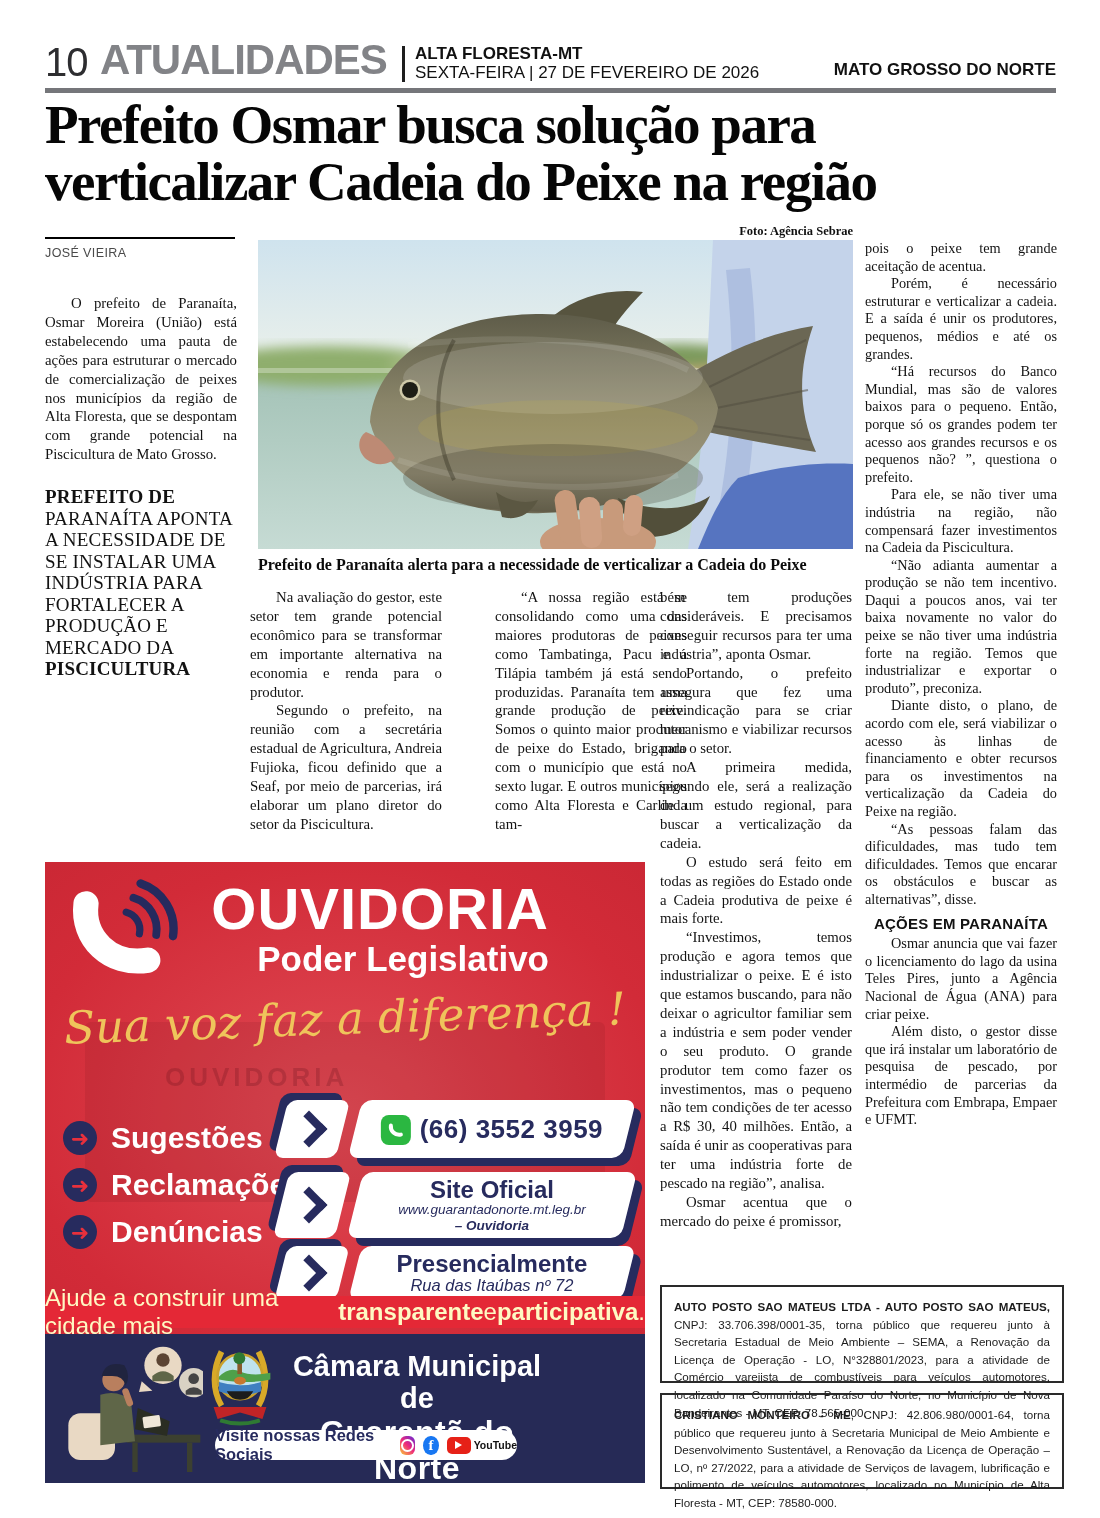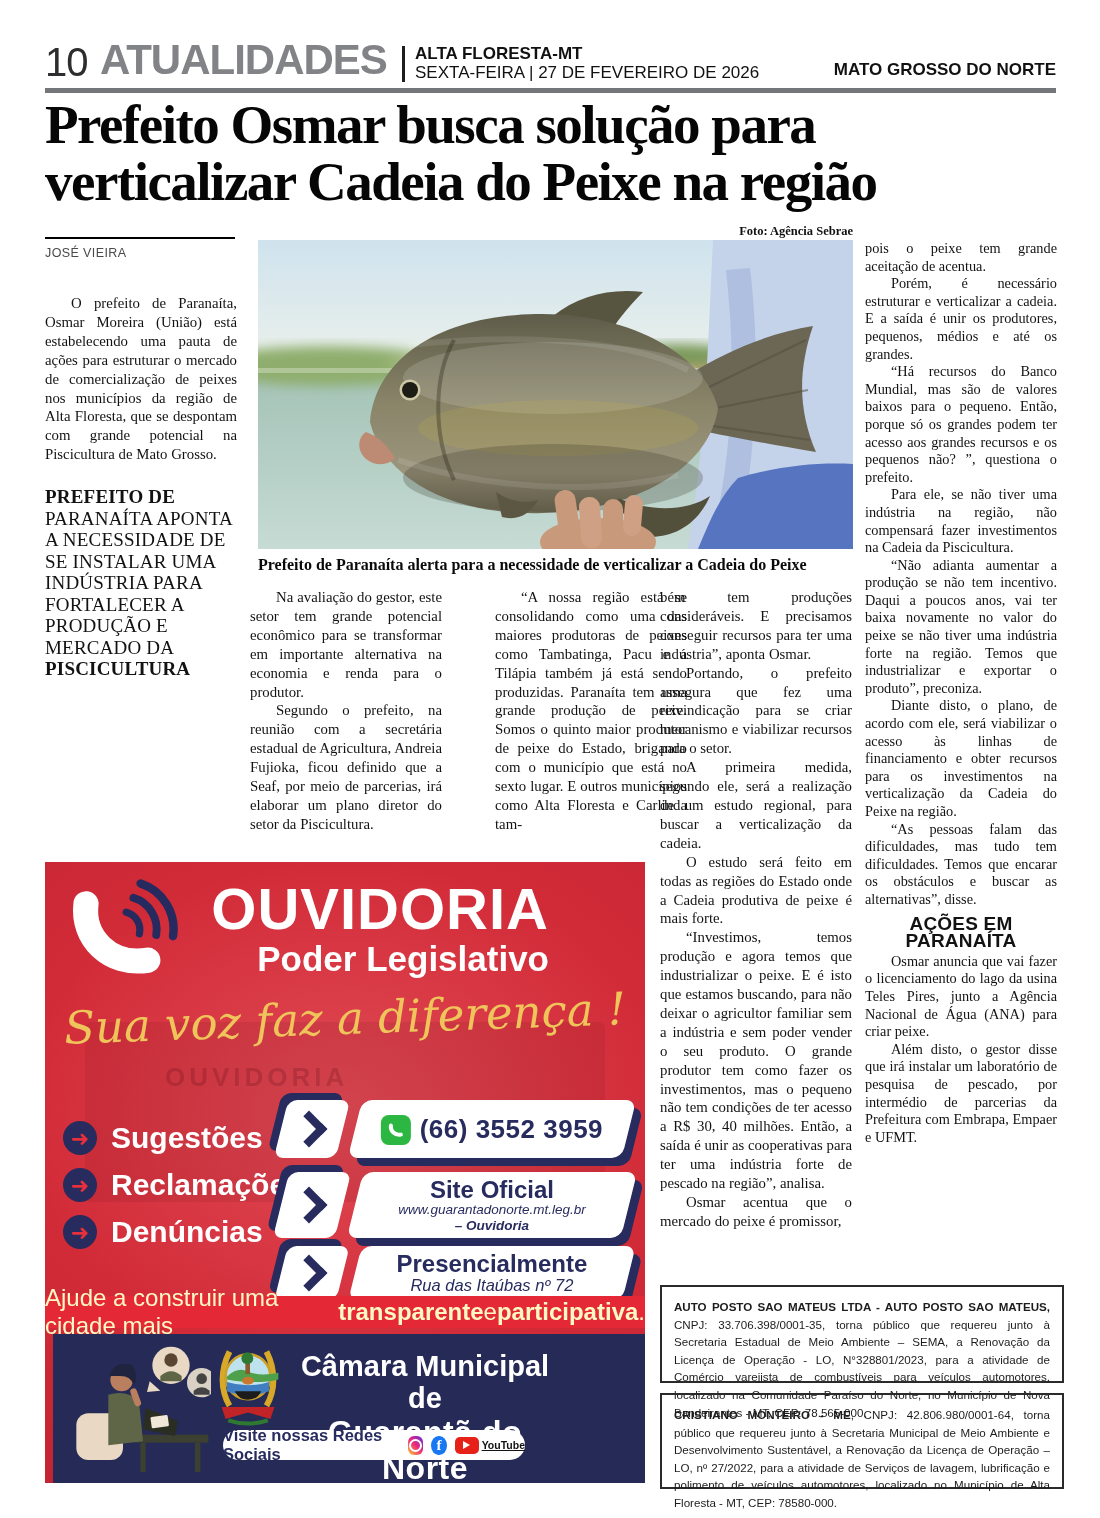--- a/index.html
+++ b/index.html
@@ -35,21 +35,21 @@
   .col p{margin:0;}
   .ind{text-indent:26px;}
   #col1{left:45px;top:294px;height:560px;}
   #col2{left:250px;top:588px;height:272px;}
   #col3{left:455px;top:588px;height:272px;margin-left:40px;}
   #col4{left:660px;top:588px;height:686px;}
   #col5{left:865px;top:240px;height:1038px;font-size:14.3px;line-height:17.6px;}
   .subhead1{font-family:Liberation Serif, serif;font-size:19px;line-height:21.5px;text-align:left;
             color:#121212;margin:22px 0 16px;text-indent:0;letter-spacing:.2px;}
   .subhead1 .sb{font-weight:800;}
-  .subhead2{font-family:"Liberation Sans",sans-serif;font-size:19px;font-weight:800;text-align:center;
+  .subhead2{font-family:"Liberation Sans",sans-serif;font-size:15px;font-weight:800;text-align:center;
             margin:6px 0 3px;text-indent:0;letter-spacing:.2px;}
 
   
   .ad{left:45px;top:862px;width:600px;height:621px;overflow:hidden;
       background:radial-gradient(120% 90% at 50% 40%, #e04b55 0%, #d22b38 45%, #b9202d 100%);}
   .wm{position:absolute;left:120px;top:200px;font-family:"Liberation Sans",sans-serif;font-weight:800;
       font-size:26px;color:rgba(60,0,10,.18);letter-spacing:4px;}
   .wm2{position:absolute;left:40px;top:160px;width:520px;height:180px;background:rgba(90,5,15,.10);border-radius:6px;}
   .ad-phone{position:absolute;left:14px;top:12px;}
   .ad-titlebox{position:absolute;left:128px;top:18px;width:376px;text-align:right;color:#fff;
@@ -76,35 +76,35 @@
   .wa-row{display:flex;align-items:center;justify-content:center;gap:9px;}
   .wa-icon{width:30px;height:30px;border-radius:8px;background:#2bb741;display:flex;align-items:center;justify-content:center;}
   .phone-num{font-size:26px;font-weight:800;letter-spacing:.5px;}
   .p-title{font-size:24px;font-weight:800;line-height:1.05;}
   .p-url{font-size:13.5px;font-style:italic;font-weight:500;line-height:1.15;}
   .p-sub{font-size:13.5px;font-style:italic;font-weight:800;line-height:1.15;}
   .p-addr{font-size:16.5px;font-style:italic;font-weight:500;line-height:1.2;}
   .strip{position:absolute;left:0;top:434px;width:100%;height:32px;background:#e42836;color:#fef9c3;
          font-family:"Liberation Sans",sans-serif;font-size:24px;display:flex;align-items:center;justify-content:center;}
   .strip b{font-weight:800;}
-  .ad-footer{position:absolute;left:8px;top:472px;width:100%;height:149px;background:#262a56;}
+  .ad-footer{position:absolute;left:0;top:472px;width:100%;height:149px;background:#262a56;}
   .illus{position:absolute;left:18px;top:4px;}
   .crest{position:absolute;left:162px;top:8px;}
   .org{position:absolute;left:238px;top:16px;width:268px;text-align:center;color:#fff;
        font-family:"Liberation Sans",sans-serif;font-weight:800;line-height:1.12;}
   .org .l1{font-size:29px;} .org .l2{font-size:32px;letter-spacing:.5px;}
   .pill{position:absolute;left:170px;top:96px;width:302px;height:30px;background:#fff;border-radius:16px;
         display:flex;align-items:center;justify-content:center;gap:8px;}
   .pill-label{color:#272b5e;font-family:"Liberation Sans",sans-serif;font-weight:800;font-size:16.5px;}
   .ig{width:19px;height:19px;border-radius:6px;background:linear-gradient(45deg,#f9ce34,#ee2a7b,#6228d7);
       display:flex;align-items:center;justify-content:center;}
   .ig i{display:block;width:9px;height:9px;border:2px solid #fff;border-radius:50%;}
   .fb{width:19px;height:19px;border-radius:50%;background:#1877f2;color:#fff;font-family:"Liberation Serif",serif;
       font-weight:bold;font-size:15px;display:flex;align-items:center;justify-content:center;}
-  .yt{display:flex;align-items:center;gap:3px;text-decoration:underline;}
+  .yt{display:flex;align-items:center;gap:3px;}
   .yt-btn{width:24px;height:17px;border-radius:5px;background:#e62117;display:flex;align-items:center;justify-content:center;}
   .yt-tri{width:0;height:0;border-left:7px solid #fff;border-top:4.5px solid transparent;border-bottom:4.5px solid transparent;}
   .yt-label{color:#111;font-family:"Liberation Sans",sans-serif;font-weight:700;font-size:10.5px;}
 
   
   .notice{left:660px;width:376px;border:2px solid #2a2a2a;padding:11px 12px;
           font-family:"Liberation Sans",sans-serif;font-size:11.6px;line-height:1.52;color:#1c1c1c;text-align:justify;}
   #notice1{top:1285px;height:72px;}
   #notice2{top:1393px;height:70px;}
   .notice b{font-weight:700;}

